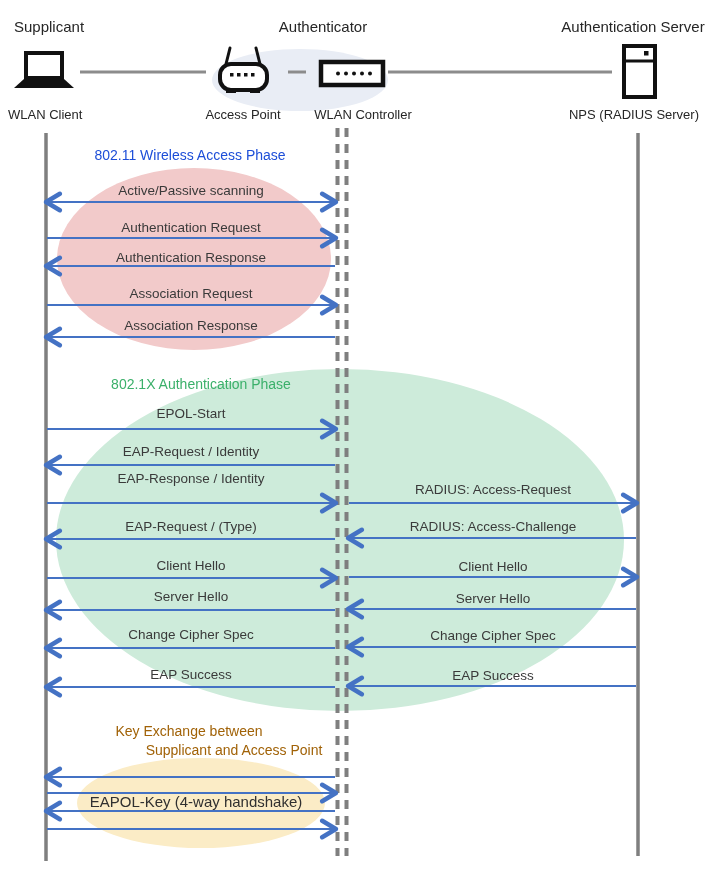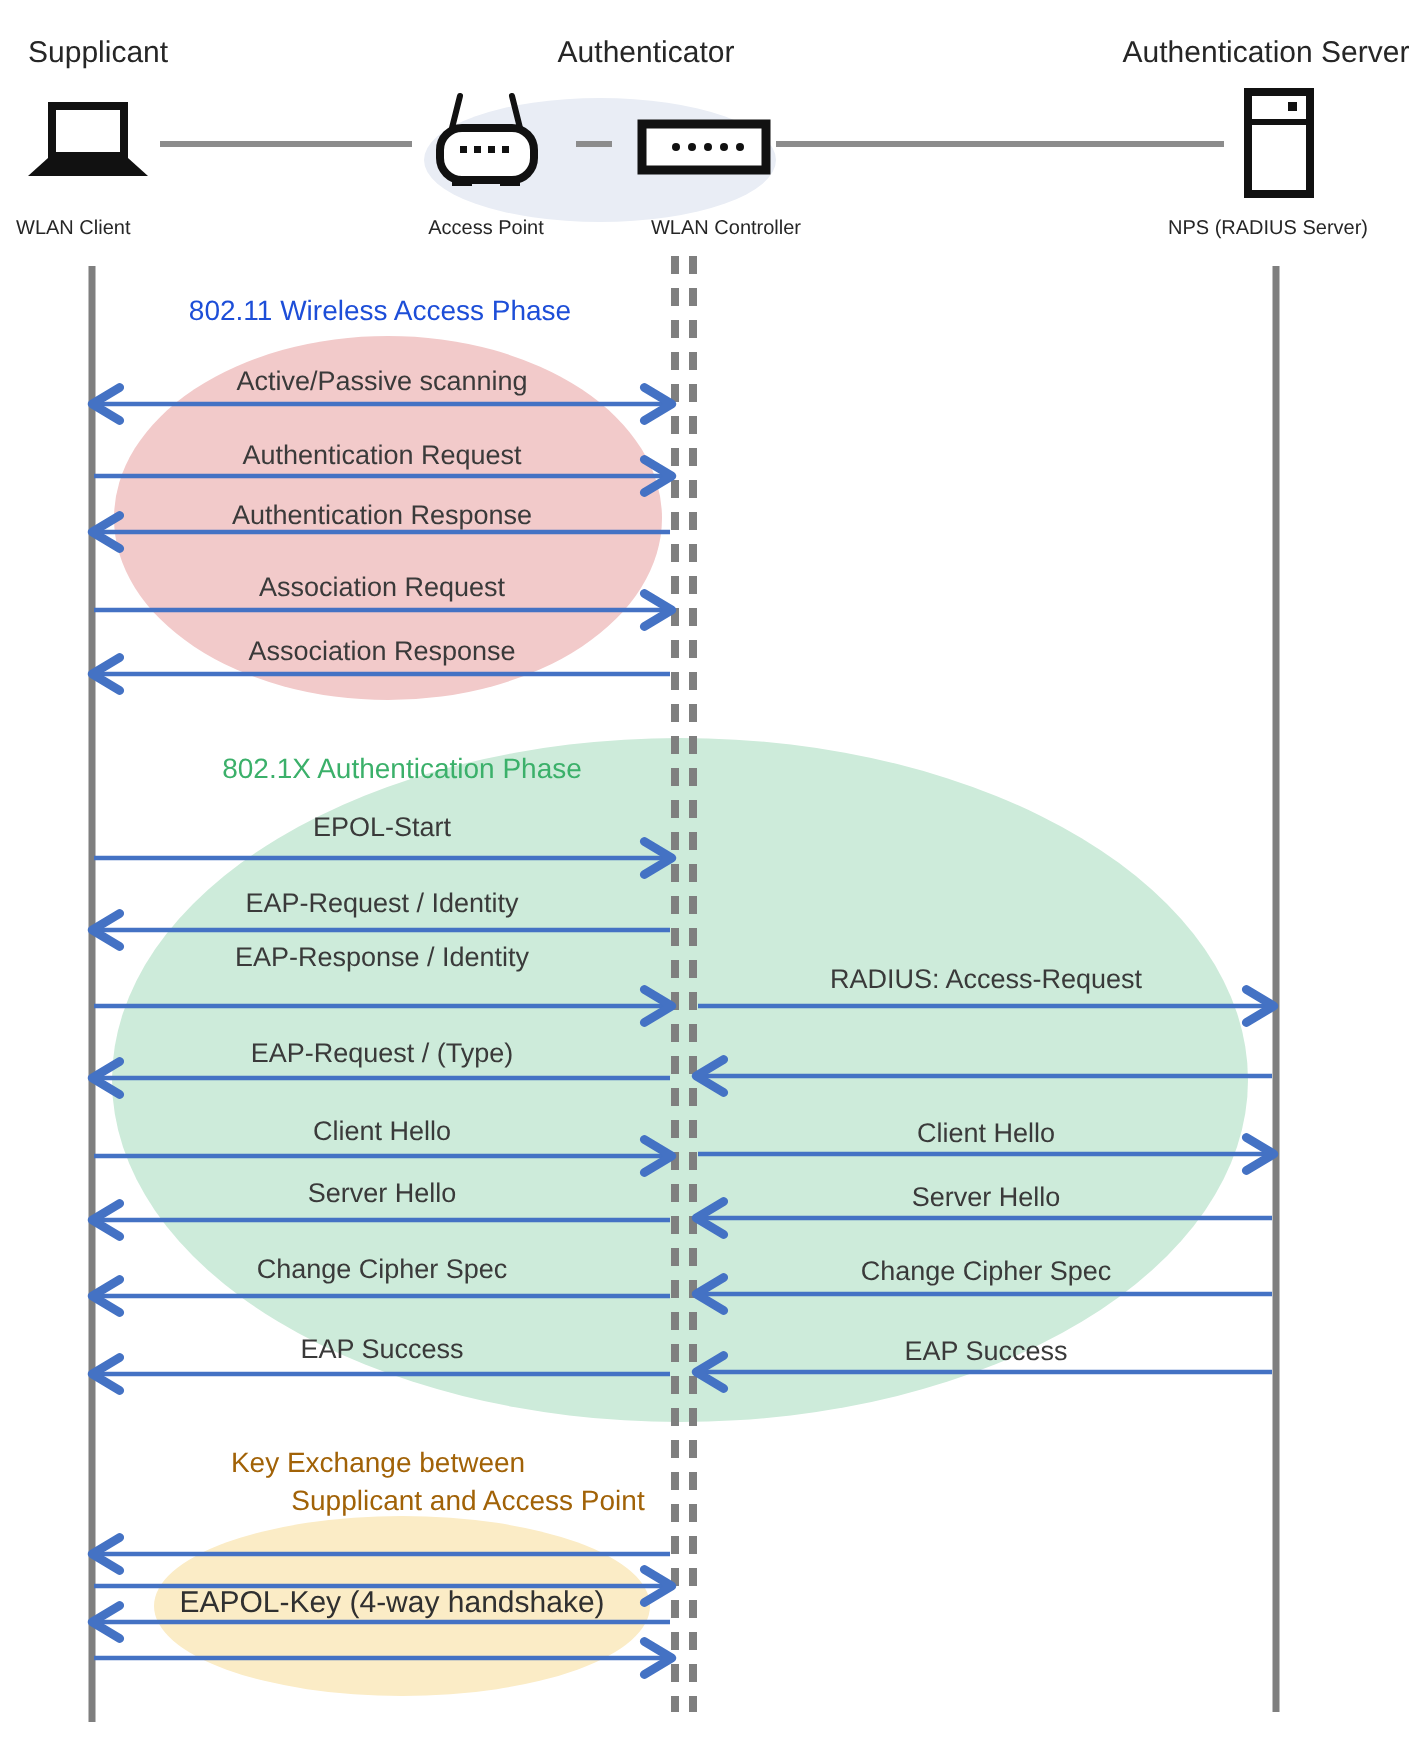--- a/index.html
+++ b/index.html
@@ -7,21 +7,21 @@
     position:relative; width:713px; height:875px; background:#fff;
     font-family:"Liberation Sans", sans-serif; overflow:hidden;text-align:center;
   }
   .stage svg.layer { position:absolute; left:0; top:0; }
   .lbl {
     position:absolute; transform:translateX(-50%); white-space:nowrap;
     font-size:13.5px; color:#3a3a3a; line-height:16px;
   }
   .lbl.left-align { transform:none; }
   .role  { font-size:15px; color:#262626; }
-  .dev   { font-size:10px; color:#262626; }
+  .dev   { font-size:13px; color:#262626; }
   .ptitle  { font-size:14px; }
   .p1t { color:#1d4ed8; }
   .p2t { color:#3bb06a; }
   .p3t { color:#a16207; }
   .keymsg { font-size:15px; color:#303030; }
 </style>
 </head>
 <body>
 
 <div class="stage">
@@ -126,20 +126,21 @@
   <div class="lbl" style="left:191px; top:406px;">EPOL-Start</div>
   <div class="lbl" style="left:191px; top:444px;">EAP-Request / Identity</div>
   <div class="lbl" style="left:191px; top:471px;">EAP-Response / Identity</div>
   <div class="lbl" style="left:191px; top:519px;">EAP-Request / (Type)</div>
   <div class="lbl" style="left:191px; top:558px;">Client Hello</div>
   <div class="lbl" style="left:191px; top:589px;">Server Hello</div>
   <div class="lbl" style="left:191px; top:627px;">Change Cipher Spec</div>
   <div class="lbl" style="left:191px; top:667px;">EAP Success</div>
 
   <div class="lbl" style="left:493px; top:482px;">RADIUS: Access-Request</div>
+  <div class="lbl" style="left:493px; top:519px;">RADIUS: Access-Challenge</div>
   <div class="lbl" style="left:493px; top:559px;">Client Hello</div>
   <div class="lbl" style="left:493px; top:591px;">Server Hello</div>
   <div class="lbl" style="left:493px; top:628px;">Change Cipher Spec</div>
   <div class="lbl" style="left:493px; top:668px;">EAP Success</div>
 
   <div class="lbl ptitle p3t" style="left:189px; top:723px;">Key Exchange between</div>
   <div class="lbl ptitle p3t" style="left:191px; top:742px;margin-left:43px;">Supplicant and Access Point</div>
   <div class="lbl keymsg" style="left:196px; top:794px;">EAPOL-Key (4-way handshake)</div>
 
 </div>

